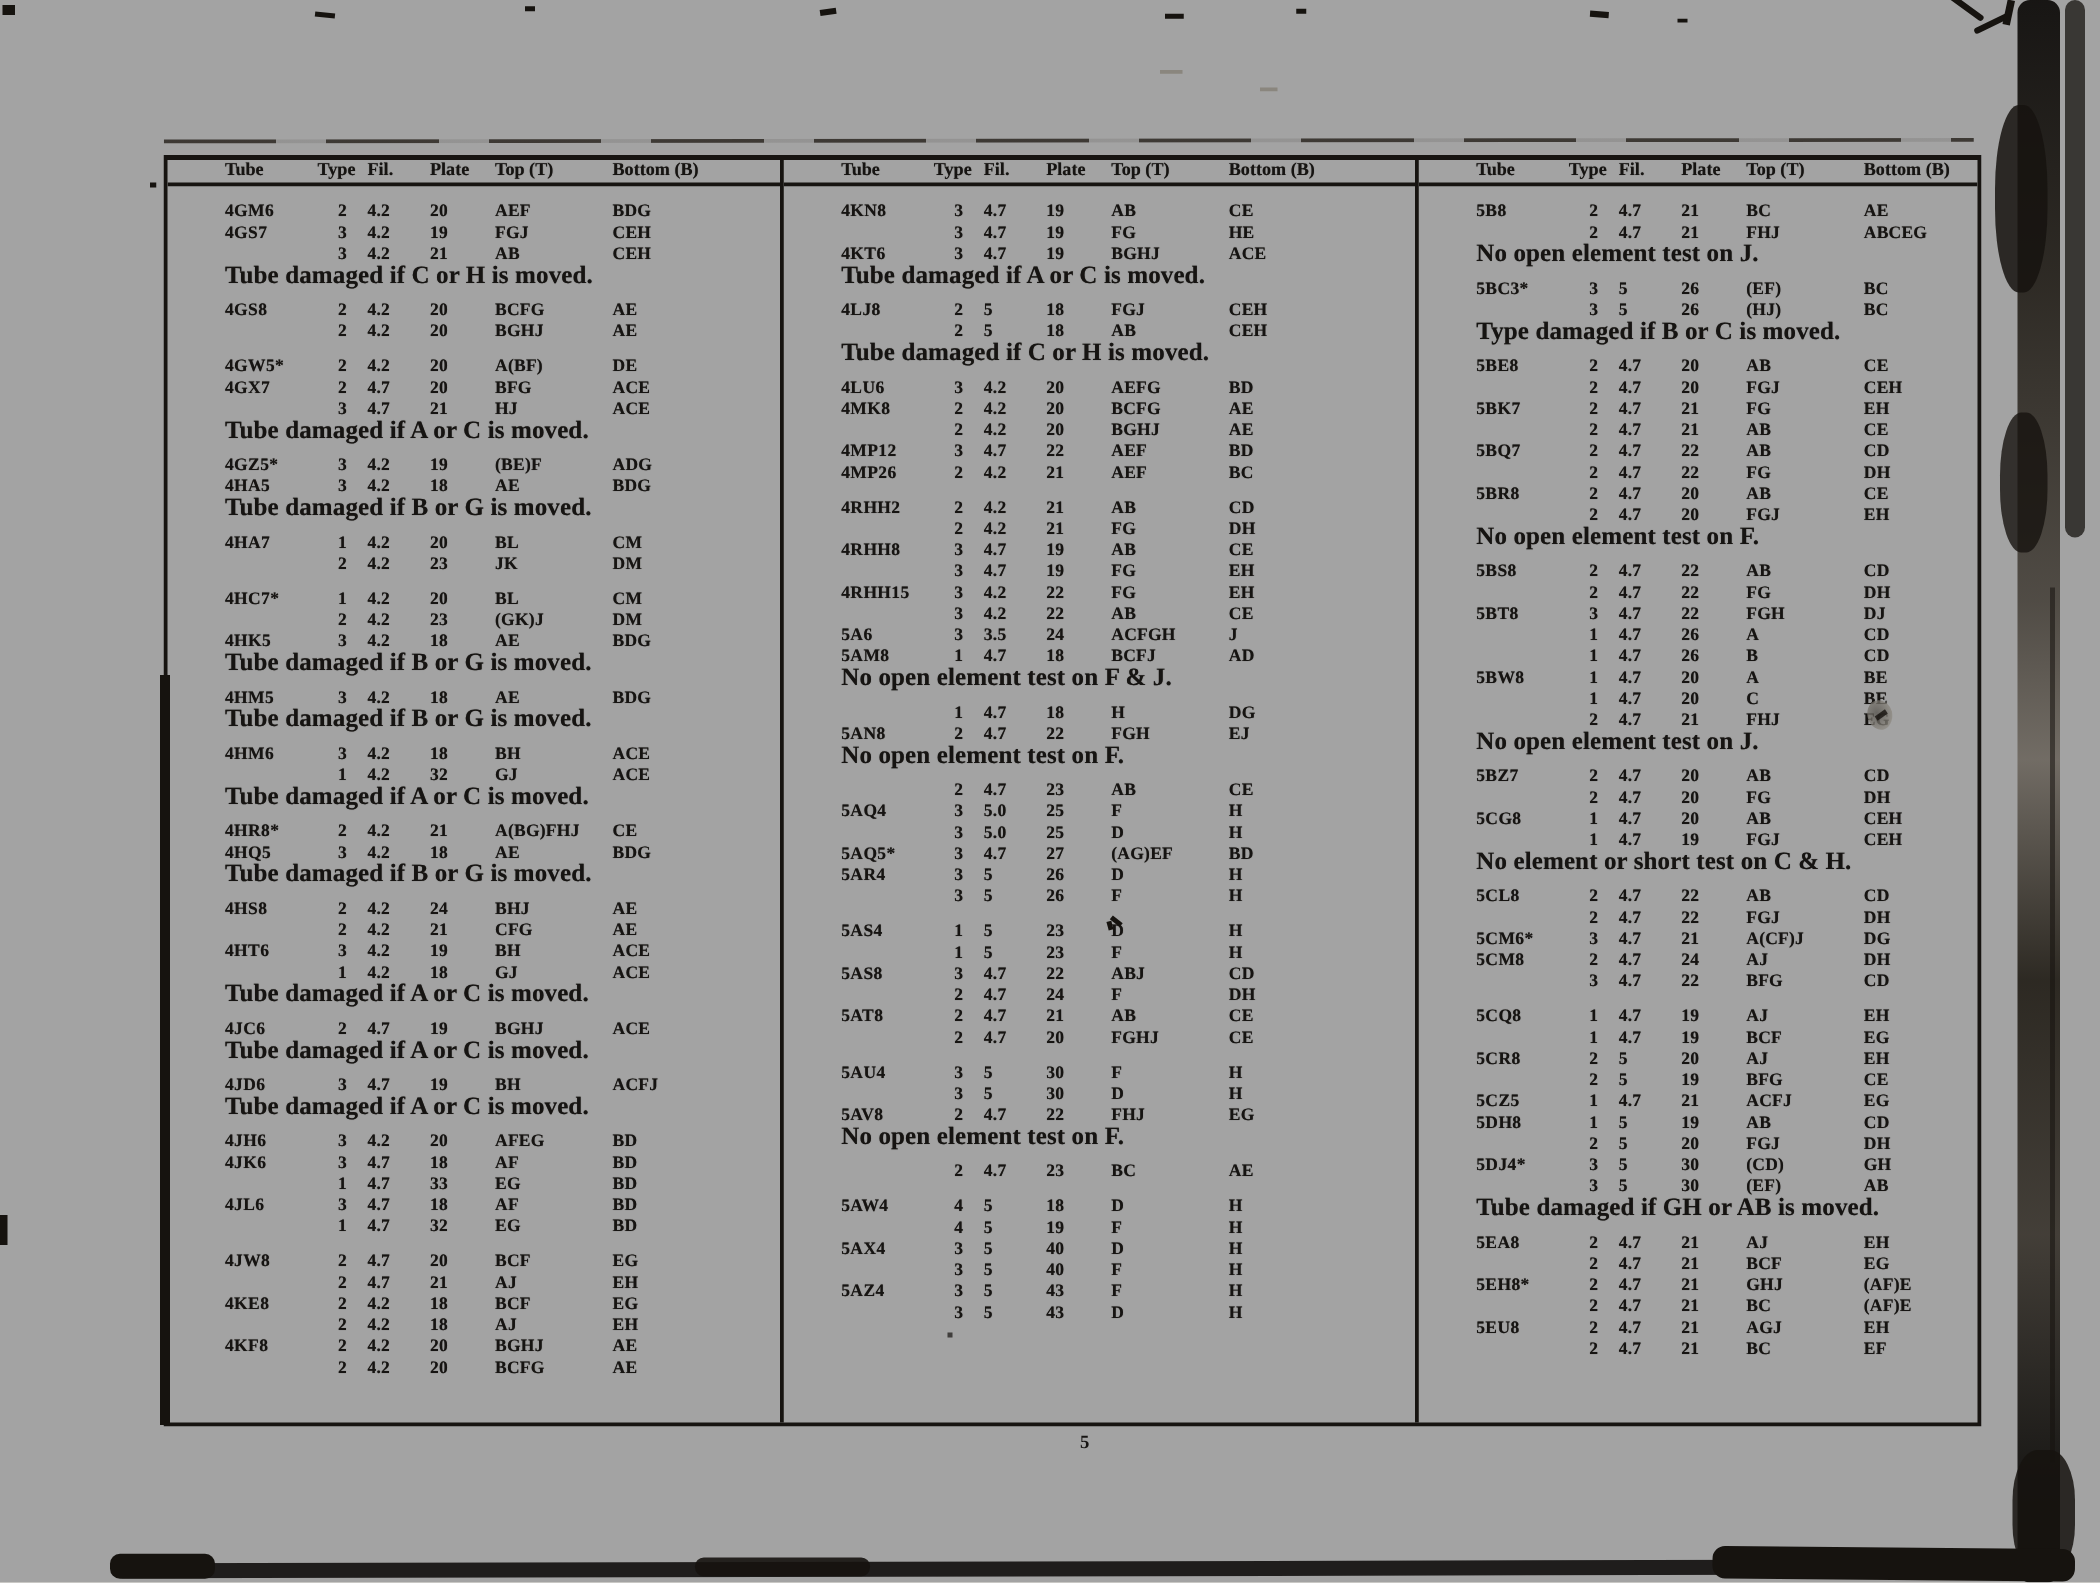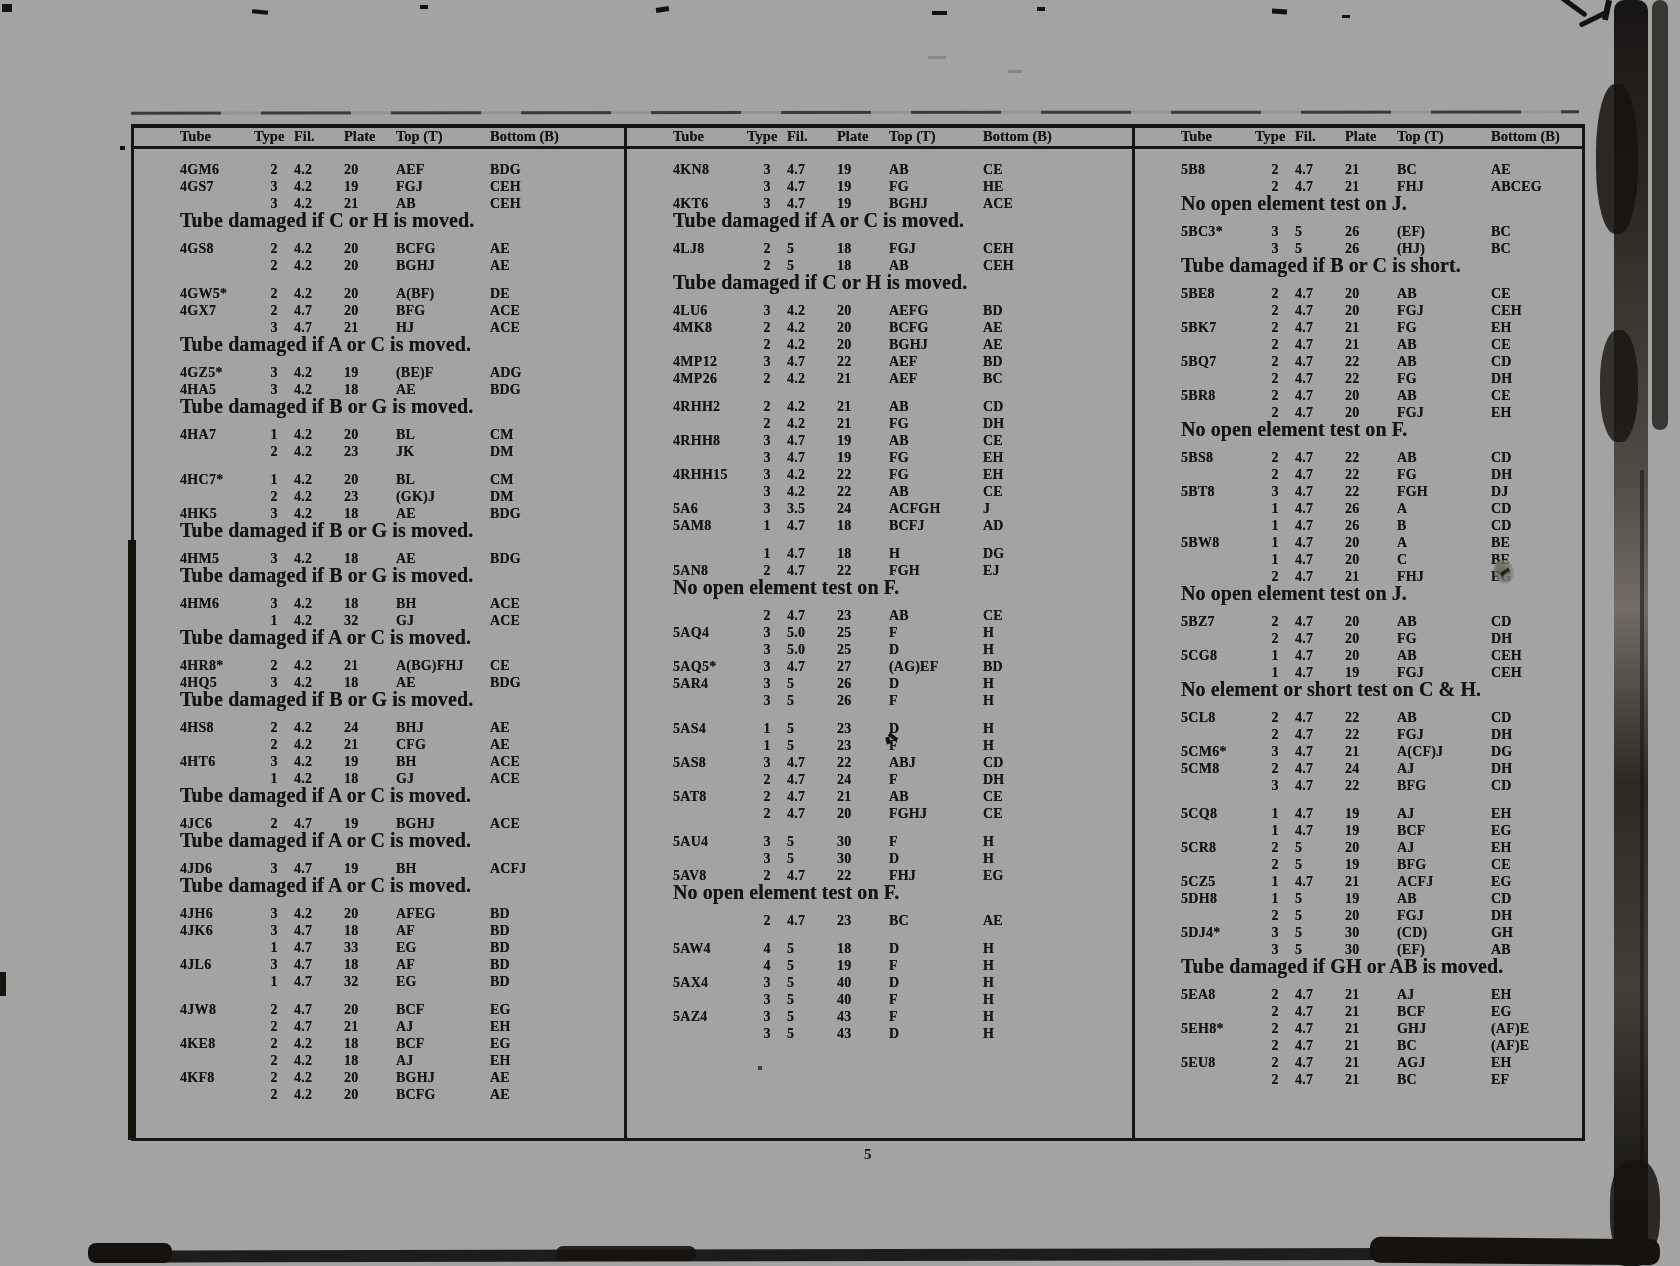--- a/index.html
+++ b/index.html
@@ -526,20 +526,21 @@
             <span class="c c5">J</span>
           </div>
           <div class="row">
             <span class="c c0">5AM8</span>
             <span class="c c1">1</span>
             <span class="c c2">4.7</span>
             <span class="c c3">18</span>
             <span class="c c4">BCFJ</span>
             <span class="c c5">AD</span>
           </div>
+          <div class="note">No open element test on F &amp; J.</div>
           <div class="row gap">
             <span class="c c0"></span>
             <span class="c c1">1</span>
             <span class="c c2">4.7</span>
             <span class="c c3">18</span>
             <span class="c c4">H</span>
             <span class="c c5">DG</span>
           </div>
           <div class="row">
             <span class="c c0">5AN8</span>
@@ -765,21 +766,21 @@
             <span class="c c5">BC</span>
           </div>
           <div class="row">
             <span class="c c0"></span>
             <span class="c c1">3</span>
             <span class="c c2">5</span>
             <span class="c c3">26</span>
             <span class="c c4">(HJ)</span>
             <span class="c c5">BC</span>
           </div>
-          <div class="note">Tube damaged if B or C is short.</div>
+          <div class="note">Type damaged if B or C is moved.</div>
           <div class="row gap">
             <span class="c c0">5BE8</span>
             <span class="c c1">2</span>
             <span class="c c2">4.7</span>
             <span class="c c3">20</span>
             <span class="c c4">AB</span>
             <span class="c c5">CE</span>
           </div>
           <div class="row">
             <span class="c c0"></span>

